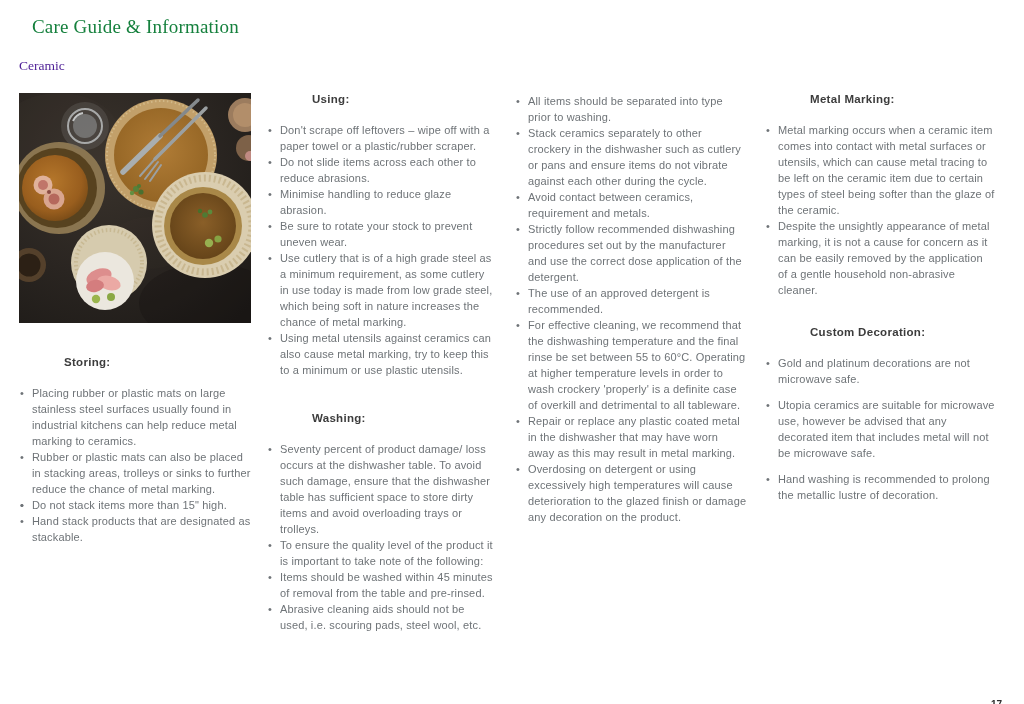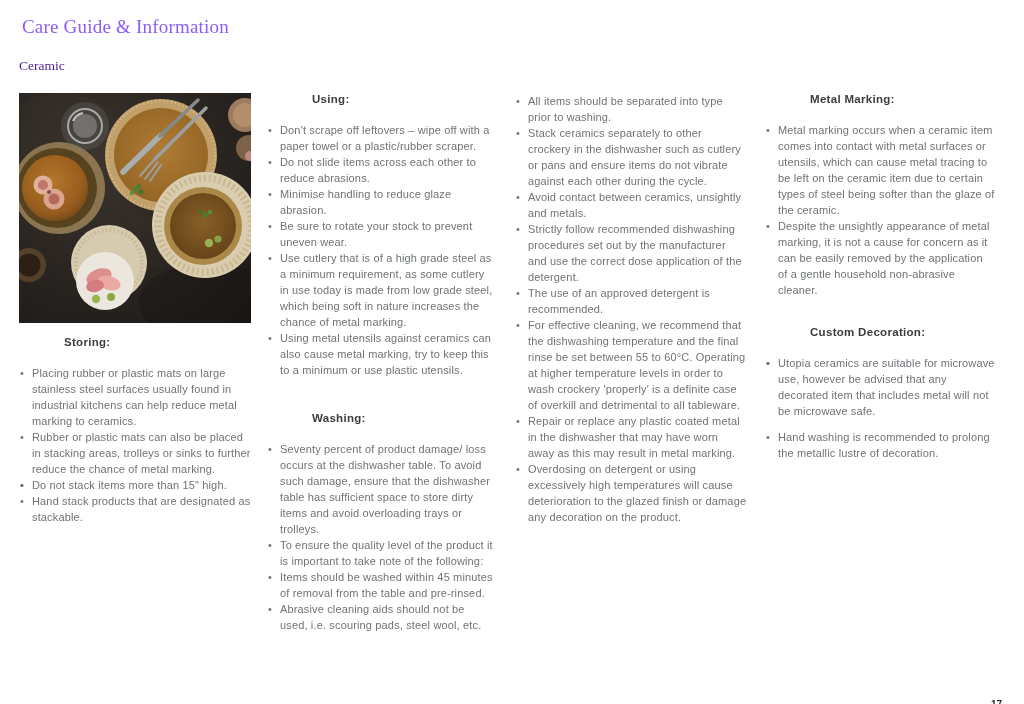--- a/index.html
+++ b/index.html
@@ -1,31 +1,31 @@
 <!DOCTYPE html>
 <html><head>
 <meta charset="utf-8">
 <style>
   html,body{margin:0;padding:0;background:#ffffff;}
   .page{position:relative;width:1024px;height:704px;background:#ffffff;overflow:hidden;
         font-family:"Liberation Sans",sans-serif;}
-  .title{position:absolute;left:22px;top:16px;margin:0;font-family:"Liberation Serif","DejaVu Serif",serif;
-         font-size:19px;font-weight:500;color:#8b5cf6;letter-spacing:.2px;}
+  .title{position:absolute;left:32px;top:16px;margin:0;font-family:"Liberation Serif","DejaVu Serif",serif;
+         font-size:19px;font-weight:500;color:#15803d;letter-spacing:.2px;}
   .subtitle{position:absolute;left:19px;top:58px;margin:0;font-family:"Liberation Serif","DejaVu Serif",serif;
          font-size:13.5px;font-weight:500;color:#4c1d95;}
   .cols{position:absolute;left:19px;top:93px;display:flex;align-items:flex-start;}
   .col{flex:none;}
   .col-0{width:232px;margin-right:16px;}
   .col-1{width:228px;margin-right:20px;}
   .col-2{width:232px;margin-right:18px;}
   .col-3{width:230px;}
   .photo{width:232px;height:230px;line-height:0;}
   .photo svg{display:block;}
   section{margin:0;}
-  .col-0 section{margin-top:13px;}
+  .col-0 section{margin-top:33px;}
   .col-1 section + section{margin-top:34px;}
   .col-3 section + section{margin-top:28px;}
   .sec-heading{margin:0 0 17px 0;font-size:11.5px;font-weight:700;color:#3c3c3c;letter-spacing:.3px;padding-left:45px;}
   ul.bullets{list-style:none;margin:0;padding:0;}
   ul.bullets li{position:relative;padding-left:13px;font-size:11px;line-height:16px;
         color:#6e7377;letter-spacing:.15px;}
   ul.bullets.spaced li + li{margin-top:10px;}
   .dot{position:absolute;left:1px;top:0;color:#6e7377;}
   .pagenum-clip{position:absolute;right:22px;bottom:-1px;height:5px;overflow:hidden;}
   .pagenum-clip span{display:block;font-size:10px;line-height:10px;font-weight:700;color:#2e2e2e;}
@@ -167,41 +167,41 @@
             <li><span class="dot">•</span><span>Items should be washed within 45 minutes of removal from the table and pre-rinsed.</span></li>
             <li><span class="dot">•</span><span>Abrasive cleaning aids should not be used, i.e. scouring pads, steel wool, etc.</span></li>
           </ul>
         </section>
       </div>
     <div class="col col-2">
         <section>
           <ul class="bullets">
             <li><span class="dot">•</span><span>All items should be separated into type prior to washing.</span></li>
             <li><span class="dot">•</span><span>Stack ceramics separately to other crockery in the dishwasher such as cutlery or pans and ensure items do not vibrate against each other during the cycle.</span></li>
-            <li><span class="dot">•</span><span>Avoid contact between ceramics, unsightly and metals.</span></li>
+            <li><span class="dot">•</span><span>Avoid contact between ceramics, requirement and metals.</span></li>
             <li><span class="dot">•</span><span>Strictly follow recommended dishwashing procedures set out by the manufacturer and use the correct dose application of the detergent.</span></li>
             <li><span class="dot">•</span><span>The use of an approved detergent is recommended.</span></li>
             <li><span class="dot">•</span><span>For effective cleaning, we recommend that the dishwashing temperature and the final rinse be set between 55 to 60°C. Operating at higher temperature levels in order to wash crockery 'properly' is a definite case of overkill and detrimental to all tableware.</span></li>
             <li><span class="dot">•</span><span>Repair or replace any plastic coated metal in the dishwasher that may have worn away as this may result in metal marking.</span></li>
             <li><span class="dot">•</span><span>Overdosing on detergent or using excessively high temperatures will cause deterioration to the glazed finish or damage any decoration on the product.</span></li>
           </ul>
         </section>
       </div>
     <div class="col col-3">
         <section>
           <h3 class="sec-heading">Metal Marking:</h3>
           <ul class="bullets">
             <li><span class="dot">•</span><span>Metal marking occurs when a ceramic item comes into contact with metal surfaces or utensils, which can cause metal tracing to be left on the ceramic item due to certain types of steel being softer than the glaze of the ceramic.</span></li>
             <li><span class="dot">•</span><span>Despite the unsightly appearance of metal marking, it is not a cause for concern as it can be easily removed by the application of a gentle household non-abrasive cleaner.</span></li>
           </ul>
         </section>
         <section>
           <h3 class="sec-heading">Custom Decoration:</h3>
           <ul class="bullets spaced">
-            <li><span class="dot">•</span></li>
+            <li><span class="dot">•</span><span>Gold and platinum decorations are not microwave safe.</span></li>
             <li><span class="dot">•</span><span>Utopia ceramics are suitable for microwave use, however be advised that any decorated item that includes metal will not be microwave safe.</span></li>
             <li><span class="dot">•</span><span>Hand washing is recommended to prolong the metallic lustre of decoration.</span></li>
           </ul>
         </section>
       </div>
   </div>
 
   <div class="pagenum-clip">
     <span>17</span>
   </div>

